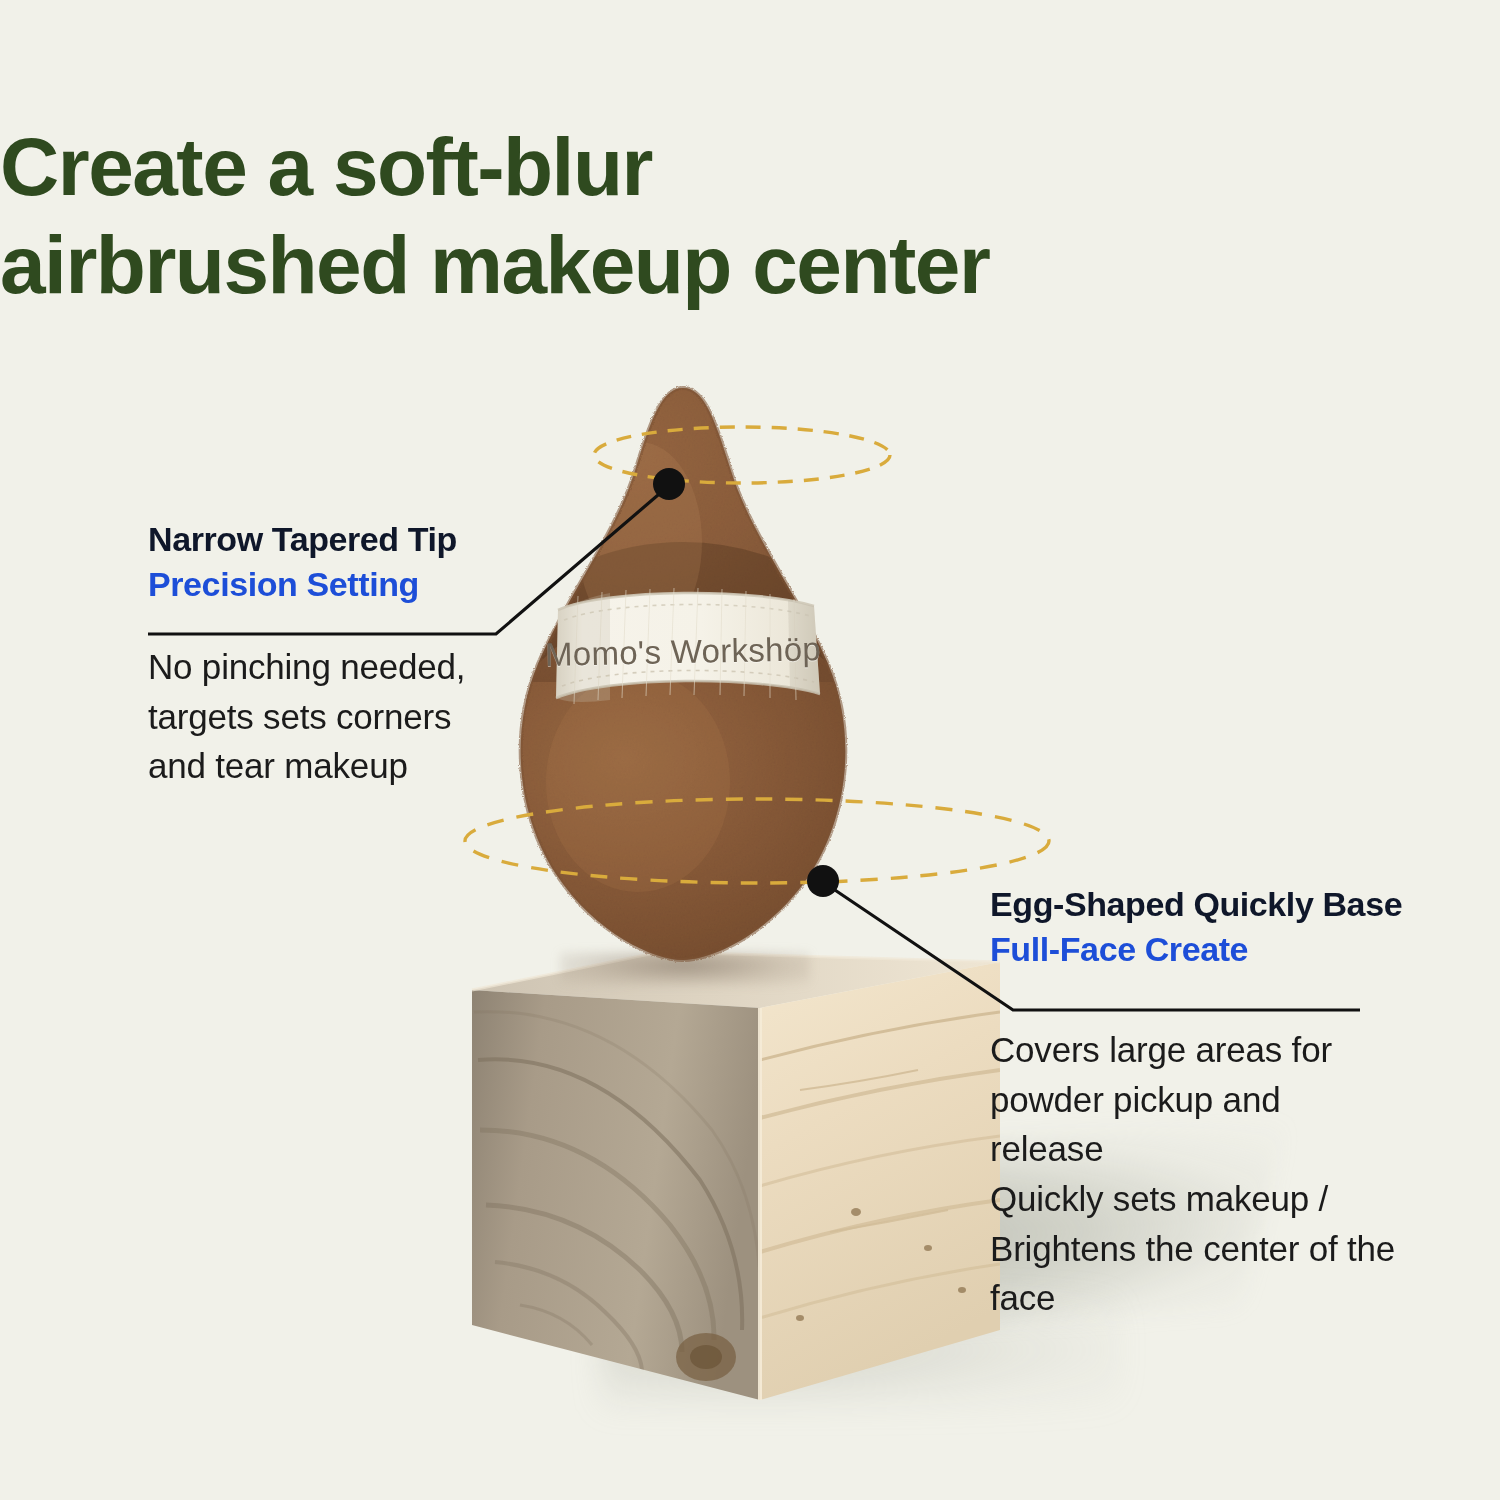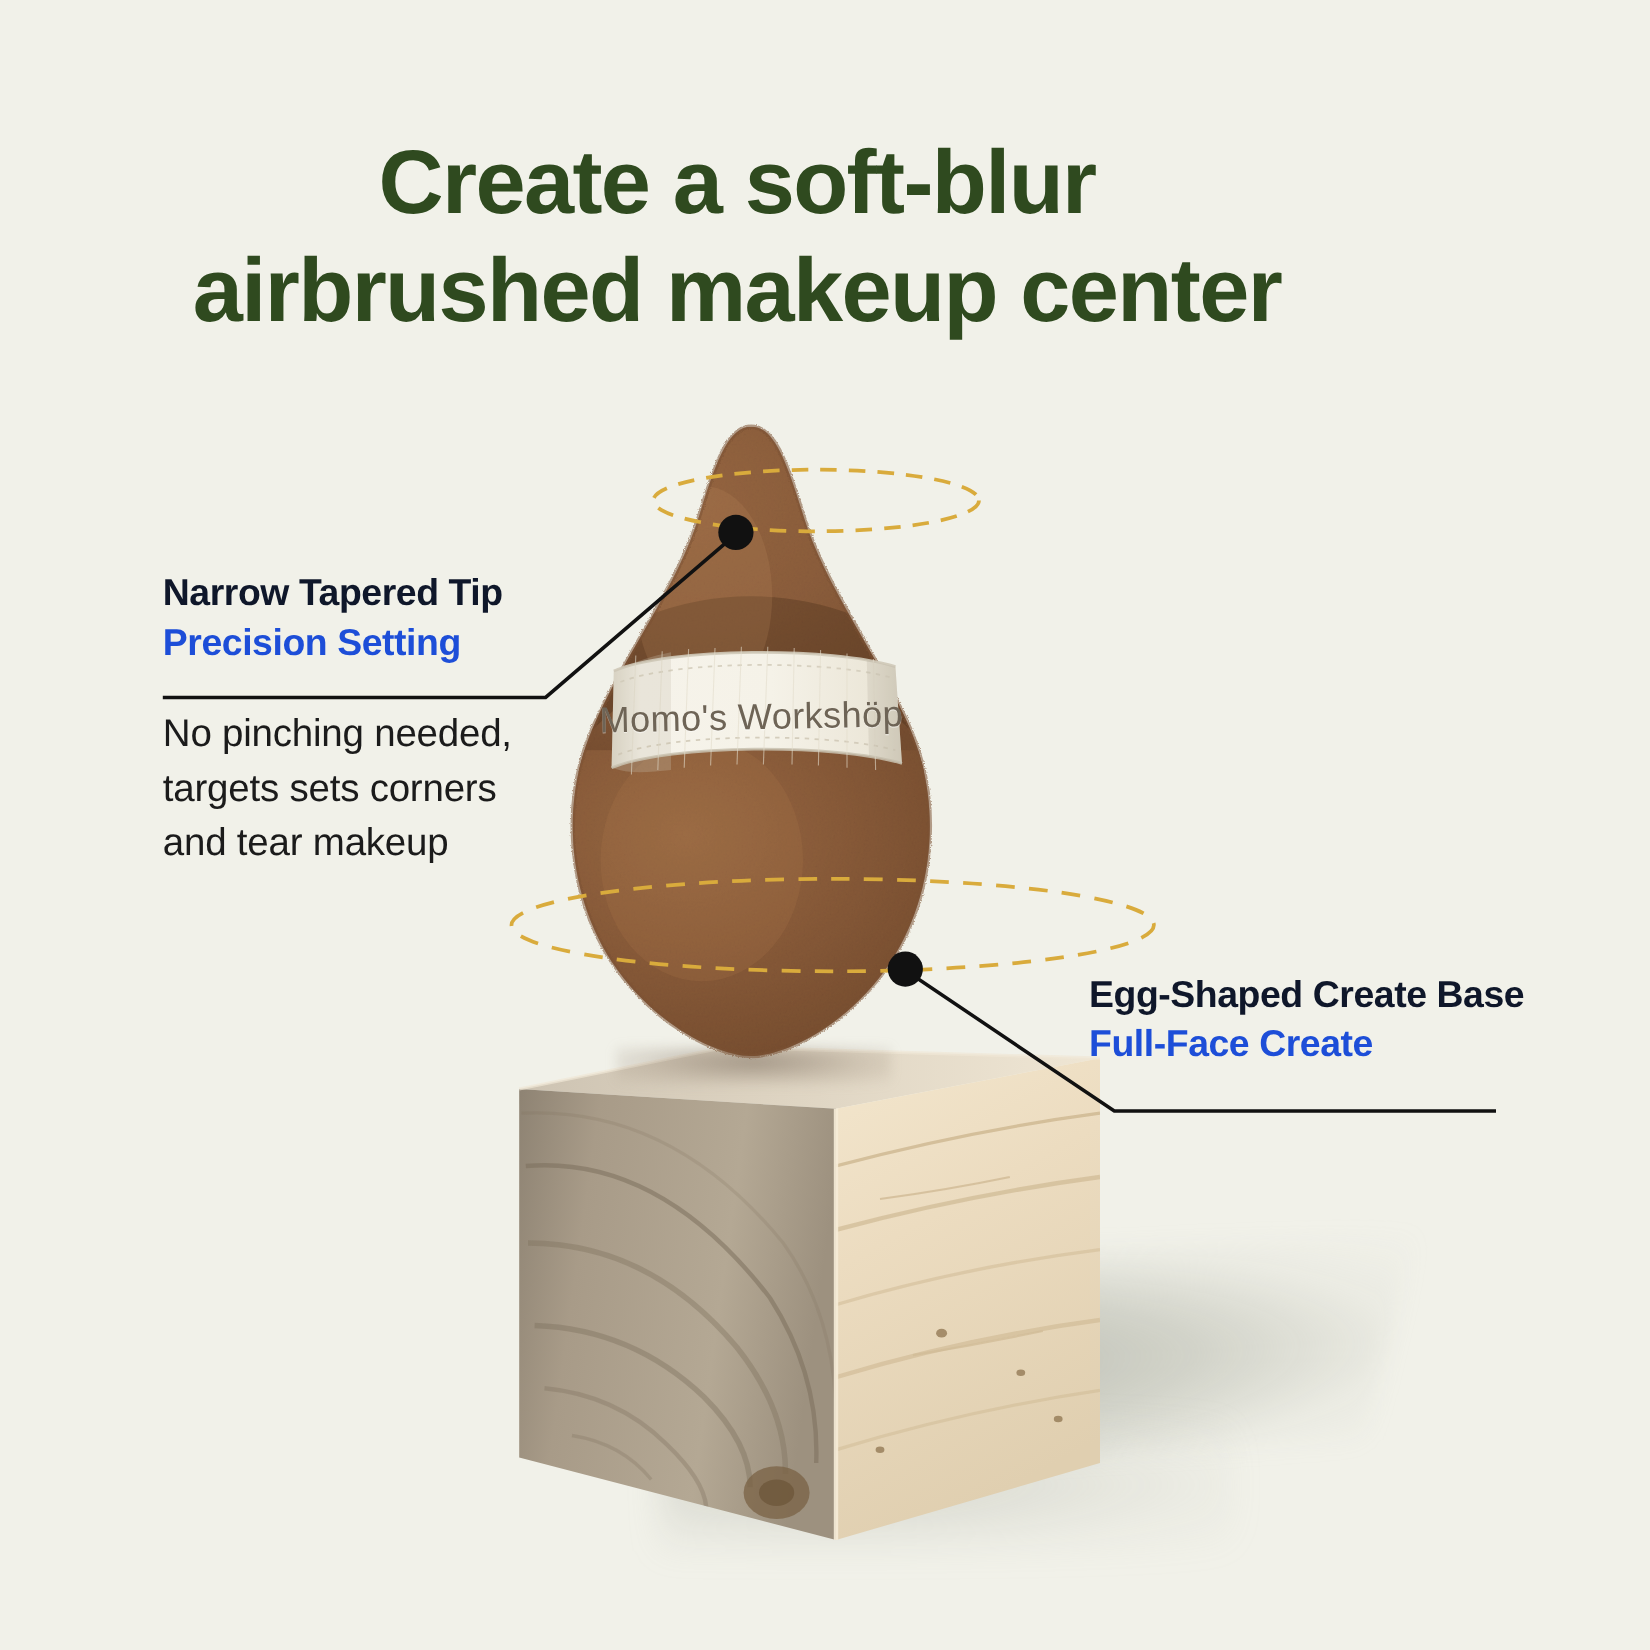--- a/index.html
+++ b/index.html
@@ -15,21 +15,21 @@
     overflow: hidden;
     font-family: "Liberation Sans", sans-serif;
   }
 
   
   .headline {
     position: absolute;
     left: 0;
     top: 118px;
     width: 1340px;
-    text-align: center;
+    text-align: left;
     color: #2f4a1f;
     font-family: "Liberation Sans", sans-serif;
     font-weight: bold;
     font-size: 82px;
     line-height: 1.20;
     letter-spacing: -1.5px;
   }
   .headline .l2 { display: block; }
 
   
@@ -337,17 +337,25 @@
     <div class="callout-title">Narrow Tapered Tip</div>
     <div class="callout-sub">Precision Setting</div>
     <div class="callout-body">
       <div>No pinching needed,</div>
       <div>targets sets corners</div>
       <div>and tear makeup</div>
     </div>
   </div>
 
   <div class="callout" id="callout-right">
-    <div class="callout-title">Egg-Shaped Create Base</div>
+    <div class="callout-title">Egg-Shaped Quickly Base</div>
     <div class="callout-sub">Full-Face Create</div>
+    <div class="callout-body">
+      <div>Covers large areas for</div>
+      <div>powder pickup and</div>
+      <div>release</div>
+      <div>Quickly sets makeup /</div>
+      <div>Brightens the center of the</div>
+      <div>face</div>
+    </div>
   </div>
 
 </div>
 
 </body></html>

